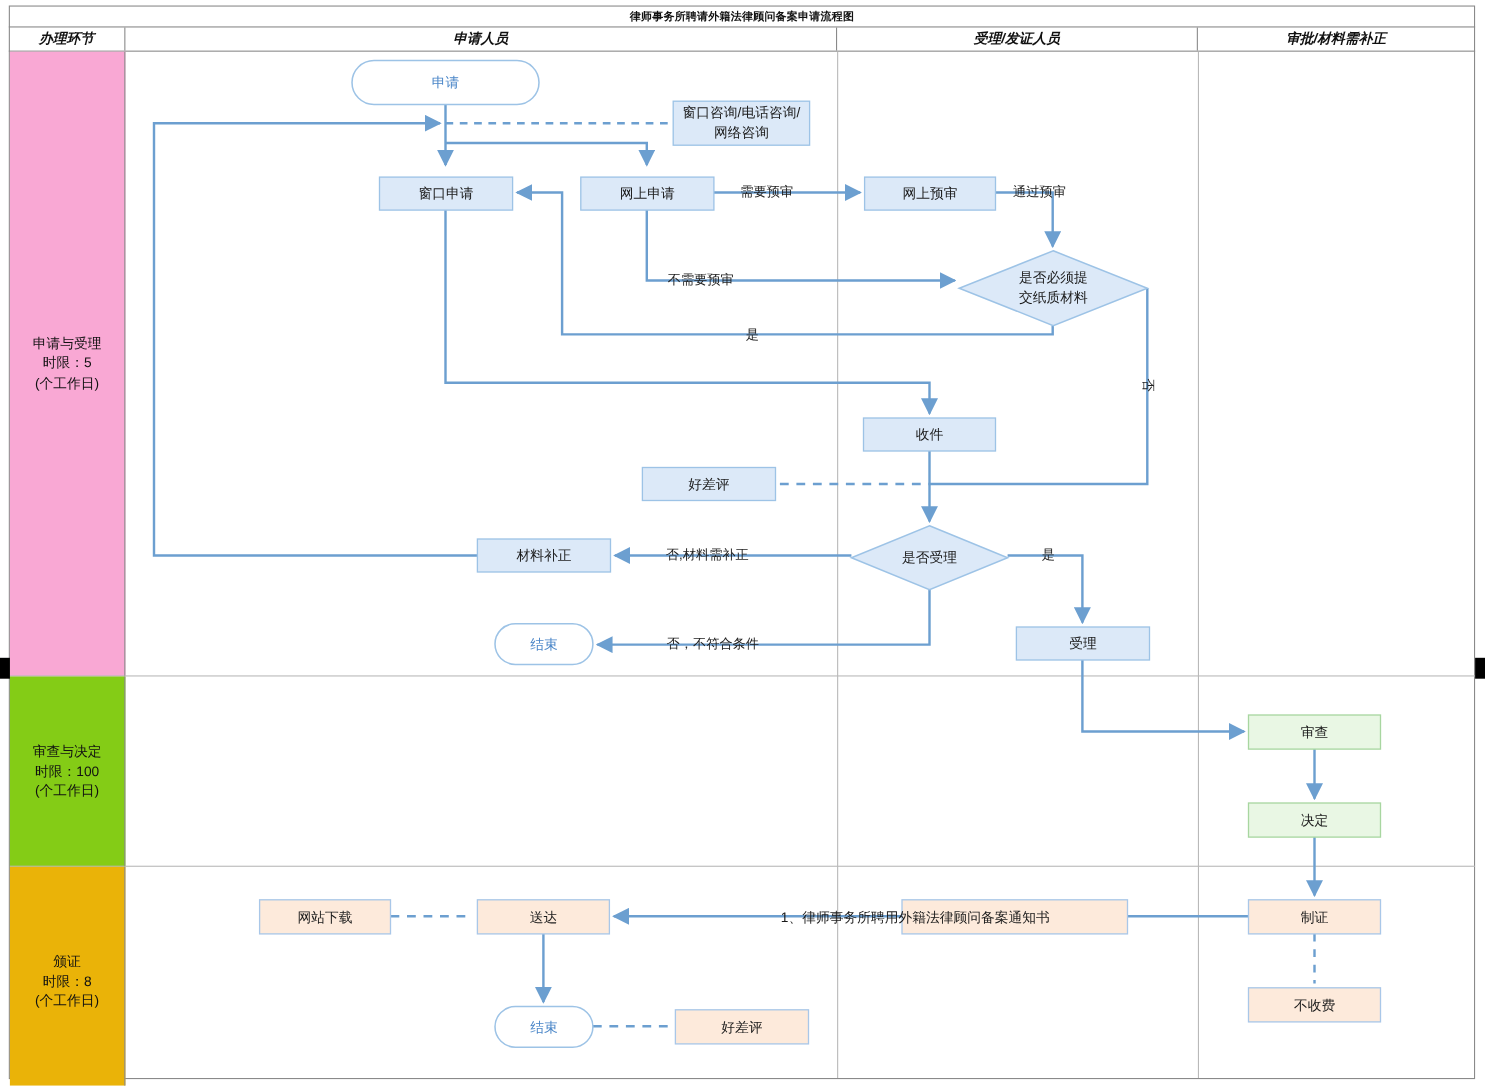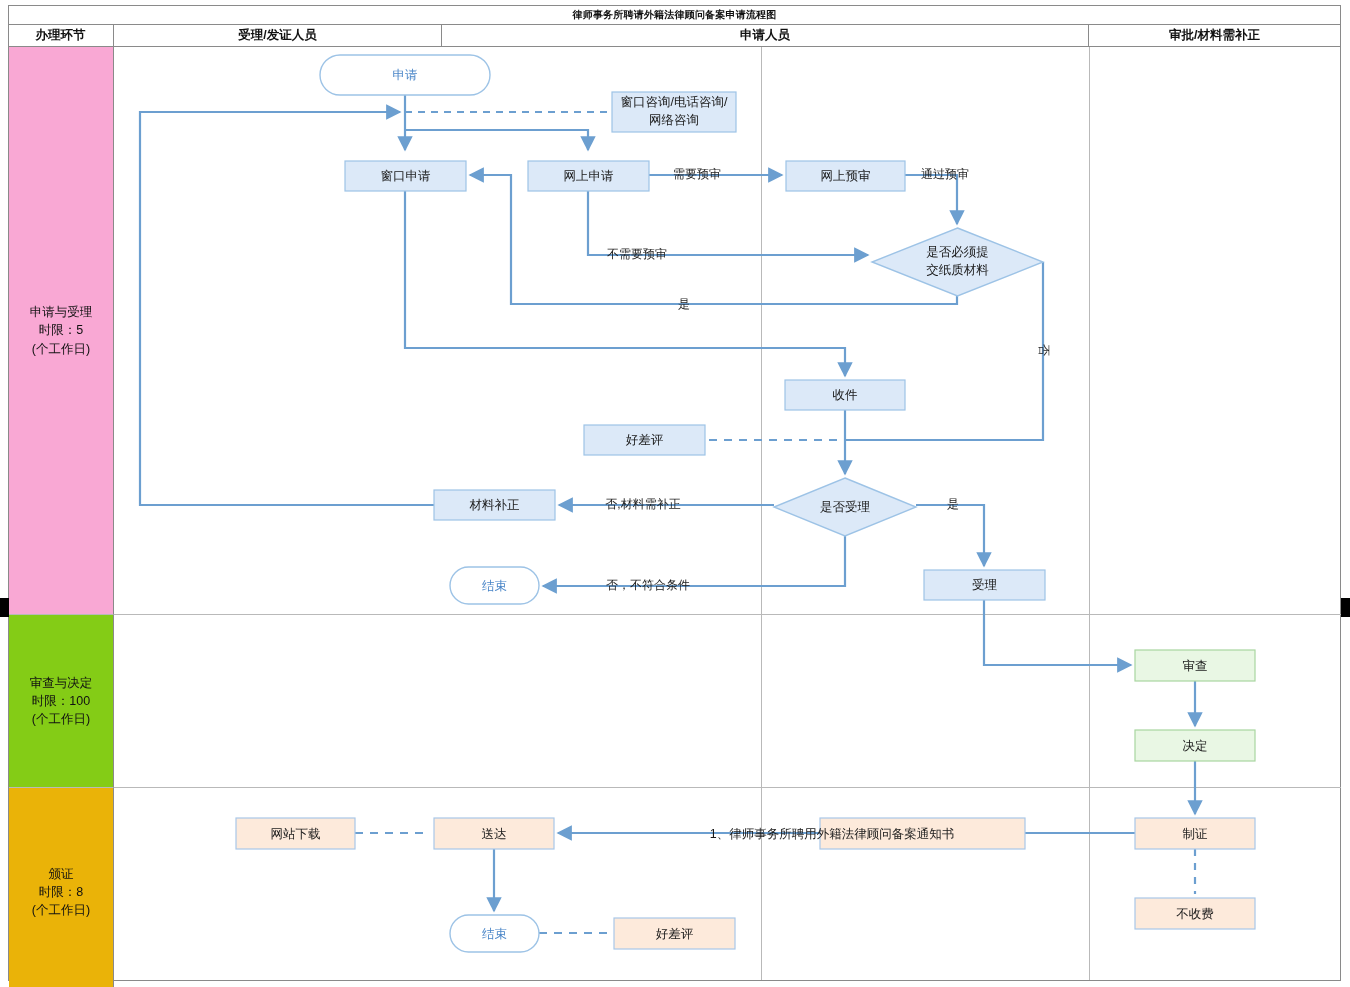--- a/index.html
+++ b/index.html
@@ -43,20 +43,21 @@
   }
   .head-row {
     position: absolute;
     left: 8px;
     top: 25px;
     width: 1333px;
     height: 22px;
     box-sizing: border-box;
     border-bottom: 1px solid #8a8a8a;
     display: flex;
+    font-style: italic;
   }
   .head-cell {
     box-sizing: border-box;
     display: flex;
     align-items: center;
     justify-content: center;
     font-size: 12.5px;
     font-weight: bold;
     color: #111;
     border-right: 1px solid #8a8a8a;
@@ -132,22 +133,22 @@
 <body>
 
 <div id="page">
 
   <div class="frame"></div>
 
   <div class="title-row">律师事务所聘请外籍法律顾问备案申请流程图</div>
 
   <div class="head-row">
     <div class="head-cell hc0">办理环节</div>
+    <div class="head-cell hc1">申请人员</div>
     <div class="head-cell hc2">受理/发证人员</div>
-    <div class="head-cell hc1">申请人员</div>
     <div class="head-cell hc3">审批/材料需补正</div>
   </div>
 
   <div class="stage-cell" id="stage0" style="top: 47px; height: 568px; background: #f9a8d4;">
     <div>
       <div>申请与受理</div>
       <div>时限：5</div>
       <div>(个工作日)</div>
     </div>
   </div>

